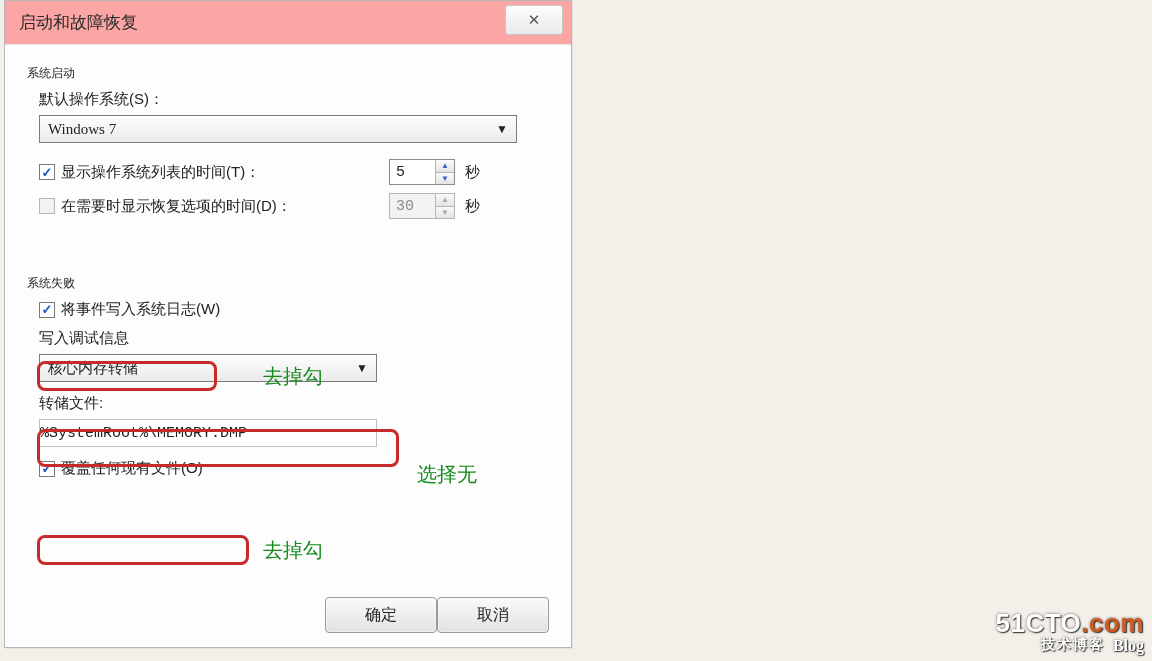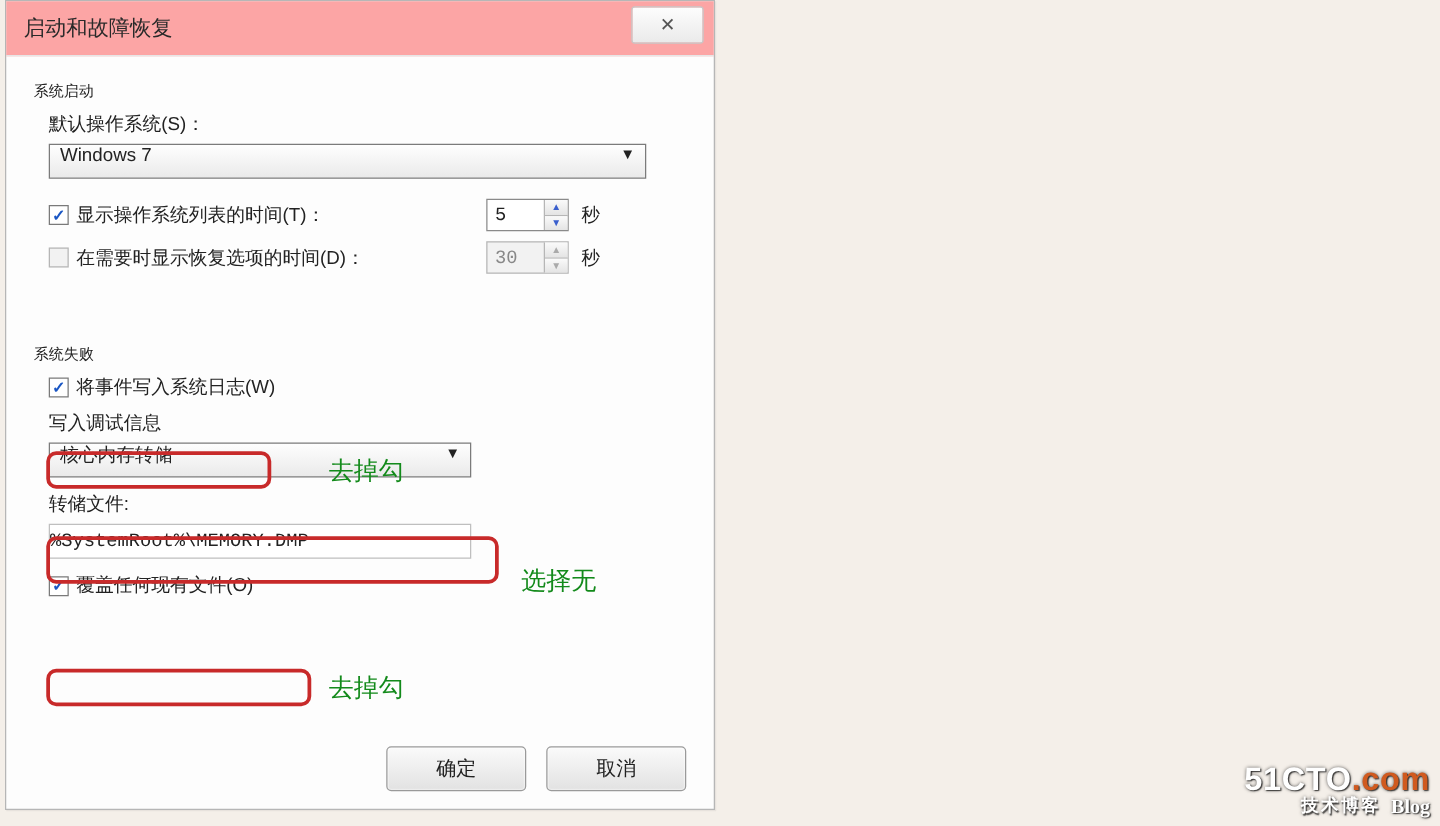--- a/index.html
+++ b/index.html
@@ -87,26 +87,26 @@
   }
 
   .indent { margin-left: 12px; }
 
   .dropdown {
     width: 478px;
     height: 28px;
     border: 1px solid #7b7b7b;
     background: linear-gradient(#fefefe,#eaeaea);
     display: flex;
-    align-items: flex-start;
+    align-items: center;
     padding: 0 8px;
     box-sizing: border-box;
     position: relative;
     cursor: pointer;
-    font-family: Liberation Sans, sans-serif;
+    font-family: Liberation Serif, serif;
   }
   .dropdown .dd-arrow {
     margin-left: auto;
     font-size: 12px;
   }
 
   .checkbox {
     width: 16px;
     height: 16px;
     border: 1px solid #7a7a7a;
@@ -196,21 +196,20 @@
     font-size: 20px;
     pointer-events: none;
     text-align: center;
   }
 
   .button-row {
     position: absolute;
     bottom: 14px;
     right: 22px;
     display: flex;
-    gap: 16px;
   }
   .btn {
     width: 110px;
     height: 34px;
     border: 1px solid #9a9a9a;
     border-radius: 4px;
     background: linear-gradient(#fafafa,#e2e2e2);
     display: flex;
     align-items: center;
     justify-content: center;
@@ -344,21 +343,21 @@
 
   <div class="button-row">
     <div class="btn">确定</div>
     <div class="btn">取消</div>
   </div>
 
   <div class="annotate-box" style="left:32px; top:360px; width:180px; height:30px;"></div>
   <div class="annotate-text" style="left:258px; top:362px;">去掉勾</div>
 
   <div class="annotate-box" style="left:32px; top:428px; width:362px; height:38px;"></div>
-  <div class="annotate-text" style="left:412px; top:450px;">选择无</div>
+  <div class="annotate-text" style="left:412px; top:460px;">选择无</div>
 
   <div class="annotate-box" style="left:32px; top:534px; width:212px; height:30px;"></div>
   <div class="annotate-text" style="left:258px; top:536px;">去掉勾</div>
 
 </div>
 
 <div class="watermark">
   <div class="wm-main">
     <span>51CTO</span><span class="wm-com">.com</span>
   </div>

